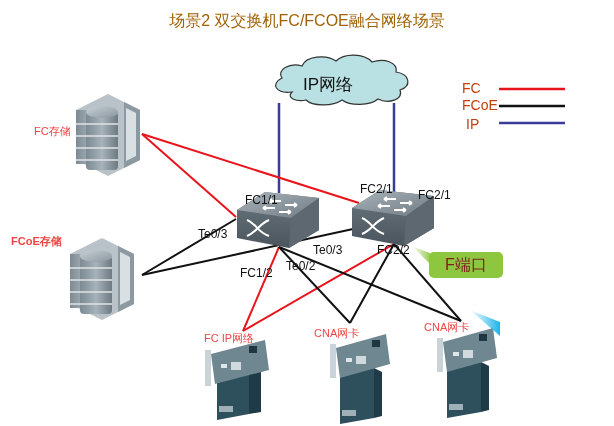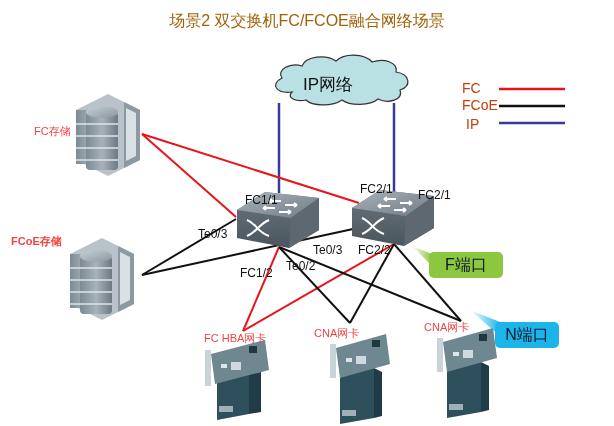--- a/index.html
+++ b/index.html
@@ -5,21 +5,21 @@
   html, body { margin: 0; padding: 0; background: #ffffff; }
   body { width: 614px; height: 426px; position: relative; overflow: hidden;
          font-family: "Liberation Sans", "DejaVu Sans", sans-serif; color: #111; }
   #stage { position: absolute; left: 0; top: 0; width: 614px; height: 426px; }
   .txt { position: absolute; white-space: nowrap; font-family: "Liberation Sans", "DejaVu Sans", sans-serif; }
   .title { left: 0; width: 614px; top: 11px; text-align: center; font-size: 16px; color: #a16207; }
   .node-label { font-size: 11px; color: #ef4444; }
   .port-label { font-size: 12px; color: #111; }
   .legend-label { font-size: 14px; color: #c2410c; }
   .cloud-label { font-size: 17px; color: #111; }
-  .badge { position: absolute; color: #0f172a; font-size: 16px; text-align: center; border-radius: 5px; line-height: 26px; height: 26px; }
+  .badge { position: absolute; color: #7f1d1d; font-size: 16px; text-align: center; border-radius: 5px; line-height: 26px; height: 26px; }
 </style>
 </head>
 <body>
 
 <div id="stage">
   <svg width="614" height="426" viewBox="0 0 614 426" xmlns="http://www.w3.org/2000/svg" style="position:absolute;left:0;top:0;">
     <defs>
       <linearGradient id="swTop" x1="0" y1="0" x2="1" y2="1">
         <stop offset="0" stop-color="#a9b3ba"></stop>
         <stop offset="1" stop-color="#6f7b84"></stop>
@@ -178,21 +178,20 @@
   <div class="txt node-label" style="left:34px;top:124px;">FC存储</div>
   <div class="txt node-label" style="left:11px;top:234px;font-weight:bold;">FCoE存储</div>
 
   <div class="txt port-label" style="left:225px;top:193px;padding-left:20px;">FC1/1</div>
   <div class="txt port-label" style="left:198px;top:227px;">Te0/3</div>
   <div class="txt port-label" style="left:313px;top:243px;">Te0/3</div>
   <div class="txt port-label" style="left:286px;top:259px;">Te0/2</div>
   <div class="txt port-label" style="left:240px;top:266px;">FC1/2</div>
   <div class="txt port-label" style="left:360px;top:182px;">FC2/1</div>
   <div class="txt port-label" style="left:418px;top:188px;">FC2/1</div>
-  <div class="txt port-label" style="left:358px;top:243px;">FC2/2</div>
+  <div class="txt port-label" style="left:377px;top:243px;">FC2/2</div>
 
-  <div class="txt node-label" style="left:204px;top:331px;">FC HBA网卡</div>
+  <div class="txt node-label" style="left:204px;top:331px;">FC IP网络</div>
   <div class="txt node-label" style="left:314px;top:326px;">CNA网卡</div>
   <div class="txt node-label" style="left:424px;top:320px;">CNA网卡</div>
 
   <div class="badge" id="badge-f" style="left: 429px; top: 252px; width: 74px; background: rgb(141, 198, 63);">F端口</div>
-  <div class="badge" id="badge-n" style="left: 495px; top: 322px; width: 64px; background: rgb(28, 181, 234);">N端口</div>
 </div>
 
 </body></html>

